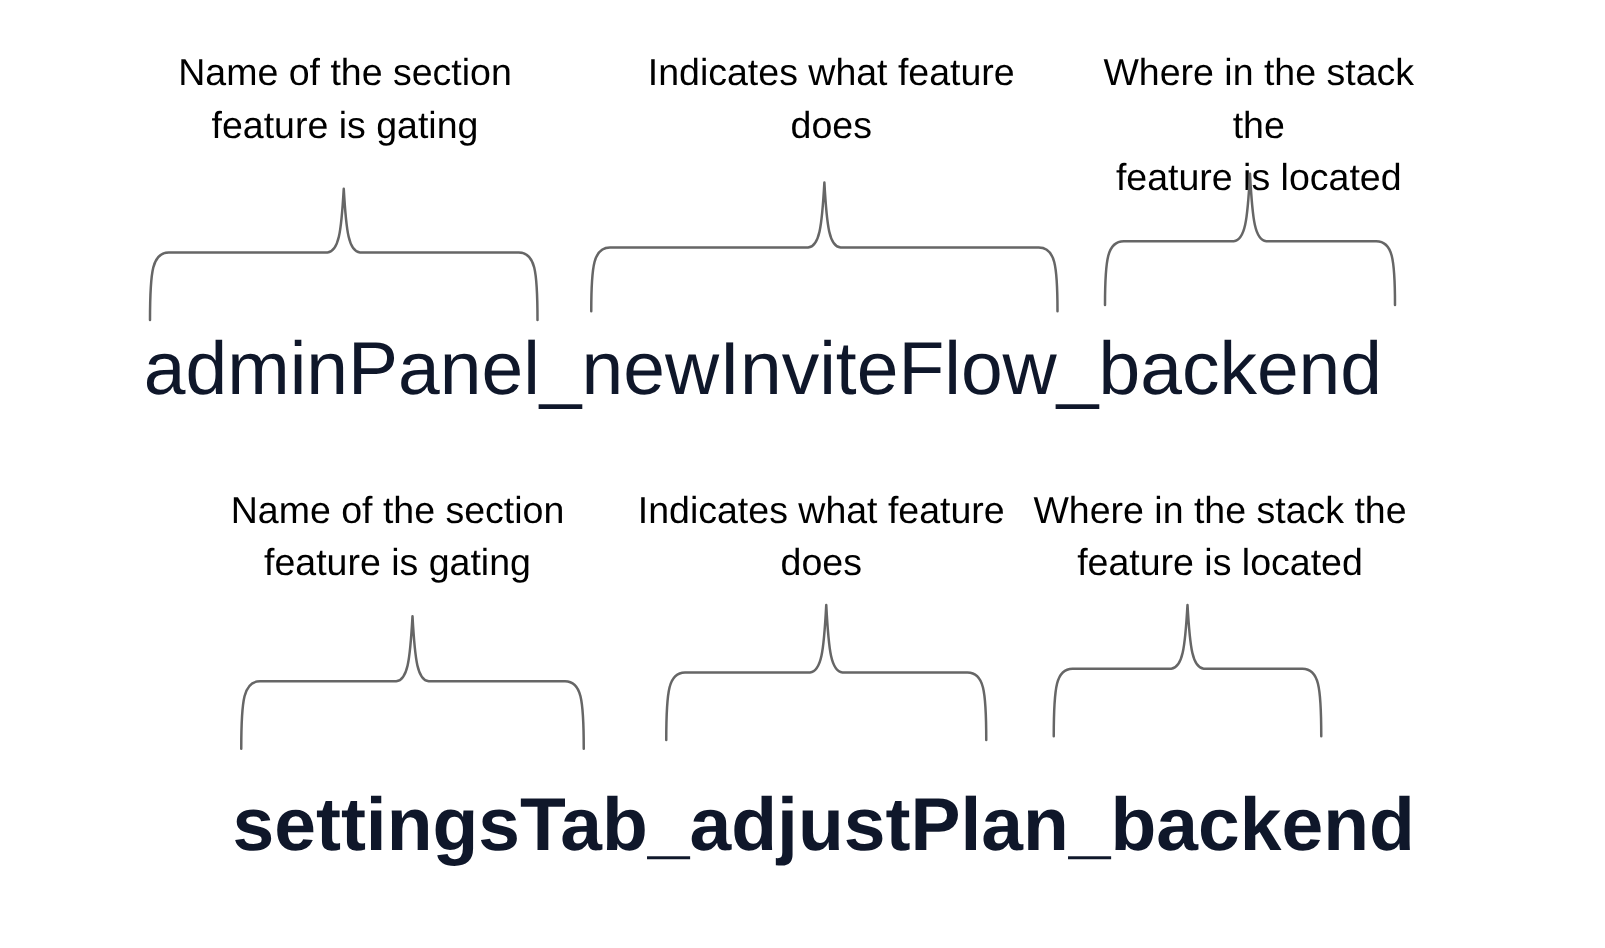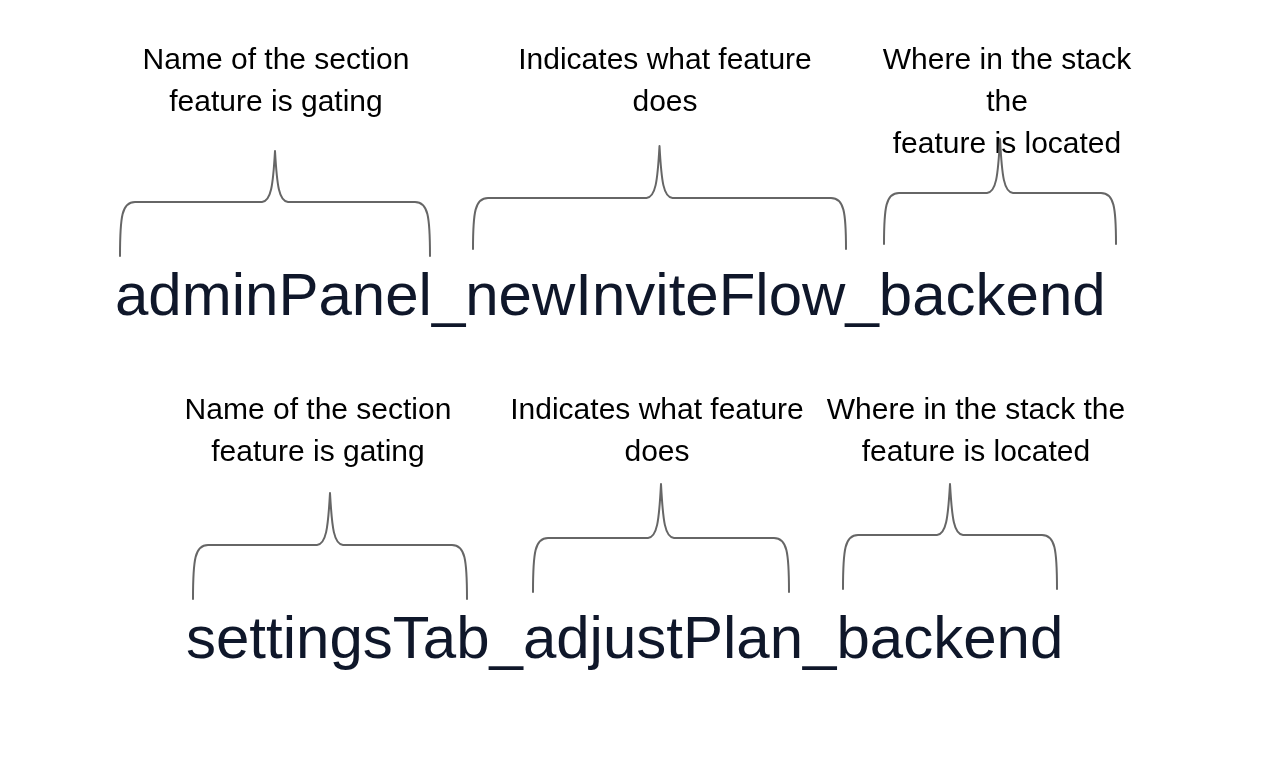--- a/index.html
+++ b/index.html
@@ -81,16 +81,16 @@
     <svg class="brace" style="left:192px; top:492px;" width="276" height="108" viewBox="0 0 276 108">
         <path d="M 1 107 C 1 67 3 53 16 53 L 125 53 C 134 52 136 37 138 1 C 140 37 142 52 151 53 L 260 53 C 273 53 275 67 275 107" stroke="#666666"></path>
       </svg>
     <svg class="brace" style="left:532px; top:483px;" width="258" height="110" viewBox="0 0 258 110">
         <path d="M 1 109 C 1 69 3 55 16 55 L 116 55 C 125 54 127 39 129 1 C 131 39 133 54 142 55 L 242 55 C 255 55 257 69 257 109" stroke="#666666"></path>
       </svg>
     <svg class="brace" style="left:842px; top:483px;" width="216" height="107" viewBox="0 0 216 107">
         <path d="M 1 106 C 1 66 3 52 16 52 L 95 52 C 104 51 106 36 108 1 C 110 36 112 51 121 52 L 200 52 C 213 52 215 66 215 106" stroke="#666666"></path>
       </svg>
 
-    <div class="flag-name" style="left:186px; top:608px;">settingsTab_adjustPlan_backend</div>
+    <div class="flag-name" style="left:186px; top:630px;font-weight:bold;">settingsTab_adjustPlan_backend</div>
   </section>
 
 </div>
 
 </body></html>

